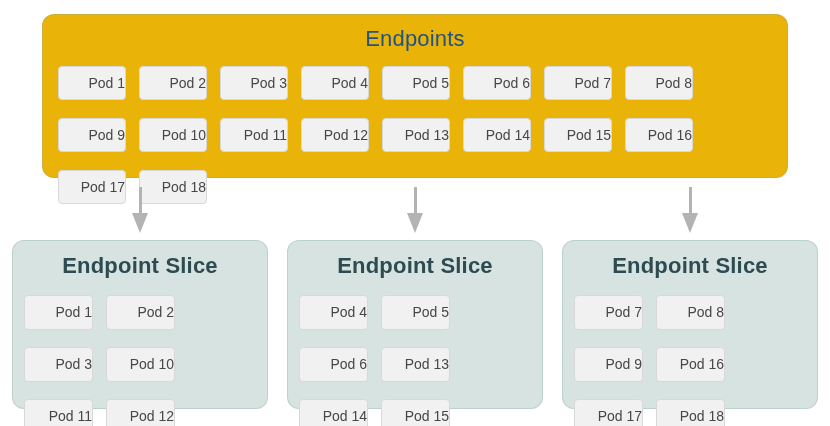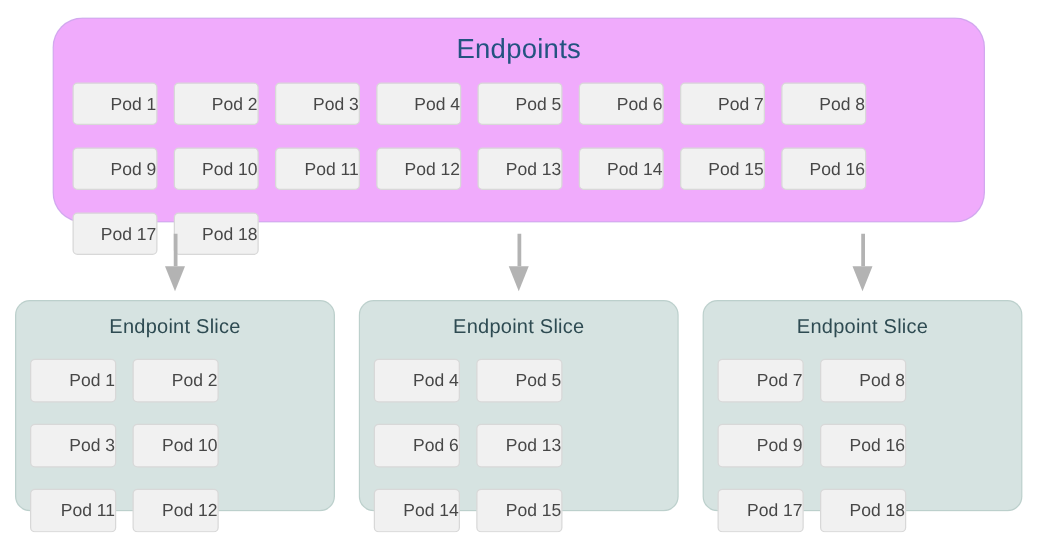--- a/index.html
+++ b/index.html
@@ -10,23 +10,23 @@
     background: #ffffff;
     font-family: "Liberation Sans", "DejaVu Sans", sans-serif;
     overflow: hidden;
   }
 
   
   .endpoints-box {
     position: absolute;
     left: 42px; top: 14px;
     width: 746px; height: 164px;
-    background: #f0abfc;
+    background: #eab308;
     border: 1px solid rgba(120,160,200,0.25);
-    border-radius: 24px;
+    border-radius: 12px;
     box-sizing: border-box;
   }
   .endpoints-title {
     margin-top: 11px;
     text-align: center;
     font-size: 22px;
     font-weight: 500;
     color: #235380;
     letter-spacing: 0.2px;
   }
@@ -87,22 +87,22 @@
     border: 1px solid rgba(110,150,145,0.25);
     border-radius: 12px;
     box-sizing: border-box;
   }
   .slice-1 { left: 12px; }
   .slice-2 { left: 287px; }
   .slice-3 { left: 562px; }
   .slice-title {
     margin-top: 12px;
     text-align: center;
-    font-size: 16px;
-    font-weight: 400;
+    font-size: 22px;
+    font-weight: 700;
     color: #2e4b52;
     letter-spacing: 0.2px;
   }
   .slice-grid {
     margin-top: 16px;
     padding: 0 11px;
     column-gap: 13px;
     row-gap: 17px;
   }
   .slice-grid .pod { width: 69px; height: 35px; line-height: 33px; }

